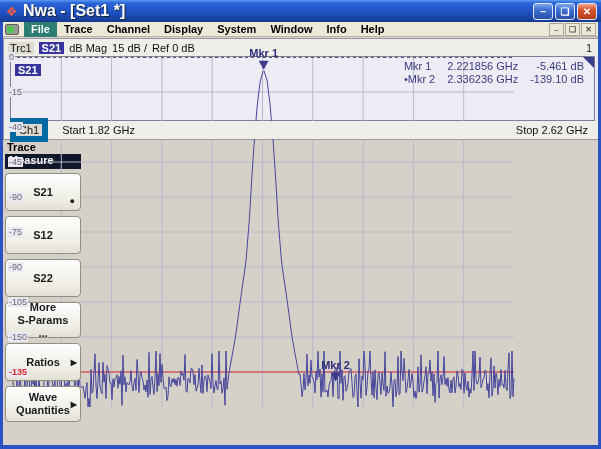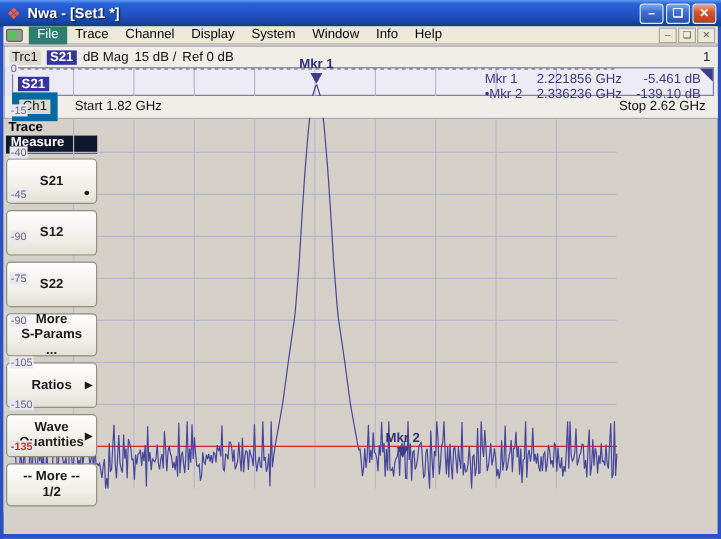--- a/index.html
+++ b/index.html
@@ -7,30 +7,30 @@
   body { font-family:"Liberation Sans", sans-serif; background:#d5d1c8; overflow:hidden; }
 
   #app { position:relative; width:601px; height:449px;
          border-left:3px solid #2a52c0; border-right:3px solid #2a52c0; border-bottom:4px solid #2a52c0; }
 
   
   .titlebar { position:absolute; top:0; left:-3px; right:-3px; height:22px;
     background:linear-gradient(180deg,#5a9bf2 0%,#2a63d8 14%,#1e50c0 60%,#16398f 100%);
     display:flex; align-items:center; padding:0 4px; color:#fff; }
   .titlebar .app-icon { width:15px; height:15px; margin-right:4px; color:#ff5a3c; font-size:13px; line-height:15px; text-align:center; }
-  .titlebar .title { font-size:12px; font-weight:bold; text-shadow:1px 1px 1px #123; }
+  .titlebar .title { font-size:16px; font-weight:bold; text-shadow:1px 1px 1px #123; }
   .win-btns { margin-left:auto; display:flex; gap:2px; }
   .win-btn { width:20px; height:17px; border-radius:3px; border:1px solid #dbe6f7;
     background:linear-gradient(180deg,#7ba7ec,#3d6fd3 40%,#2a52a8); color:#fff; font-size:10px;
     line-height:15px; text-align:center; font-weight:bold; }
   .win-btn.close { background:linear-gradient(180deg,#f1a38a,#d6542c 40%,#b33e1c); }
 
   
   .menubar { position:absolute; top:22px; left:0; right:0; height:15px; background:#ece9d8;
-    display:flex; align-items:center; font-size:11px; border-bottom:1px solid #b9b6a6; }
+    display:flex; align-items:center; font-size:11px; border-bottom:1px solid #b9b6a6;font-weight:bold; }
   .mdi-icon { width:14px; height:11px; margin:0 5px 0 2px; background:#9a9a9a; border:1px solid #5f5f5f;
     border-radius:2px; position:relative; }
   .mdi-icon::after { content:""; position:absolute; left:1px; top:1px; width:7px; height:7px; background:#57c257; }
   .menu-item { padding:0 7px; height:15px; line-height:15px; color:#000; }
   .menu-item.active { background:#2d7d71; color:#fff; }
   .mdi-btns { margin-left:auto; display:flex; gap:1px; padding-right:2px; }
   .mdi-btn { width:15px; height:13px; background:#ece9d8; border:1px solid #aca899; color:#555;
     font-size:8px; line-height:11px; text-align:center; }
 
   
@@ -204,19 +204,17 @@
       <div id="softkey-buttons">
           <div class="softkey h-std">S21<span class="dot">●</span></div>
           <div class="softkey h-std">S12</div>
           <div class="softkey h-std">S22</div>
           <div class="softkey h-tall">More
 S-Params
 ...</div>
           <div class="softkey h-std">Ratios<span class="arrow">▶</span></div>
           <div class="softkey h-tall">Wave
 Quantities<span class="arrow">▶</span></div>
-          <div class="softkey h-last">-- More --
-1/2</div>
         </div>
     </div>
   </div>
 
 </div>
 
 </body></html>

